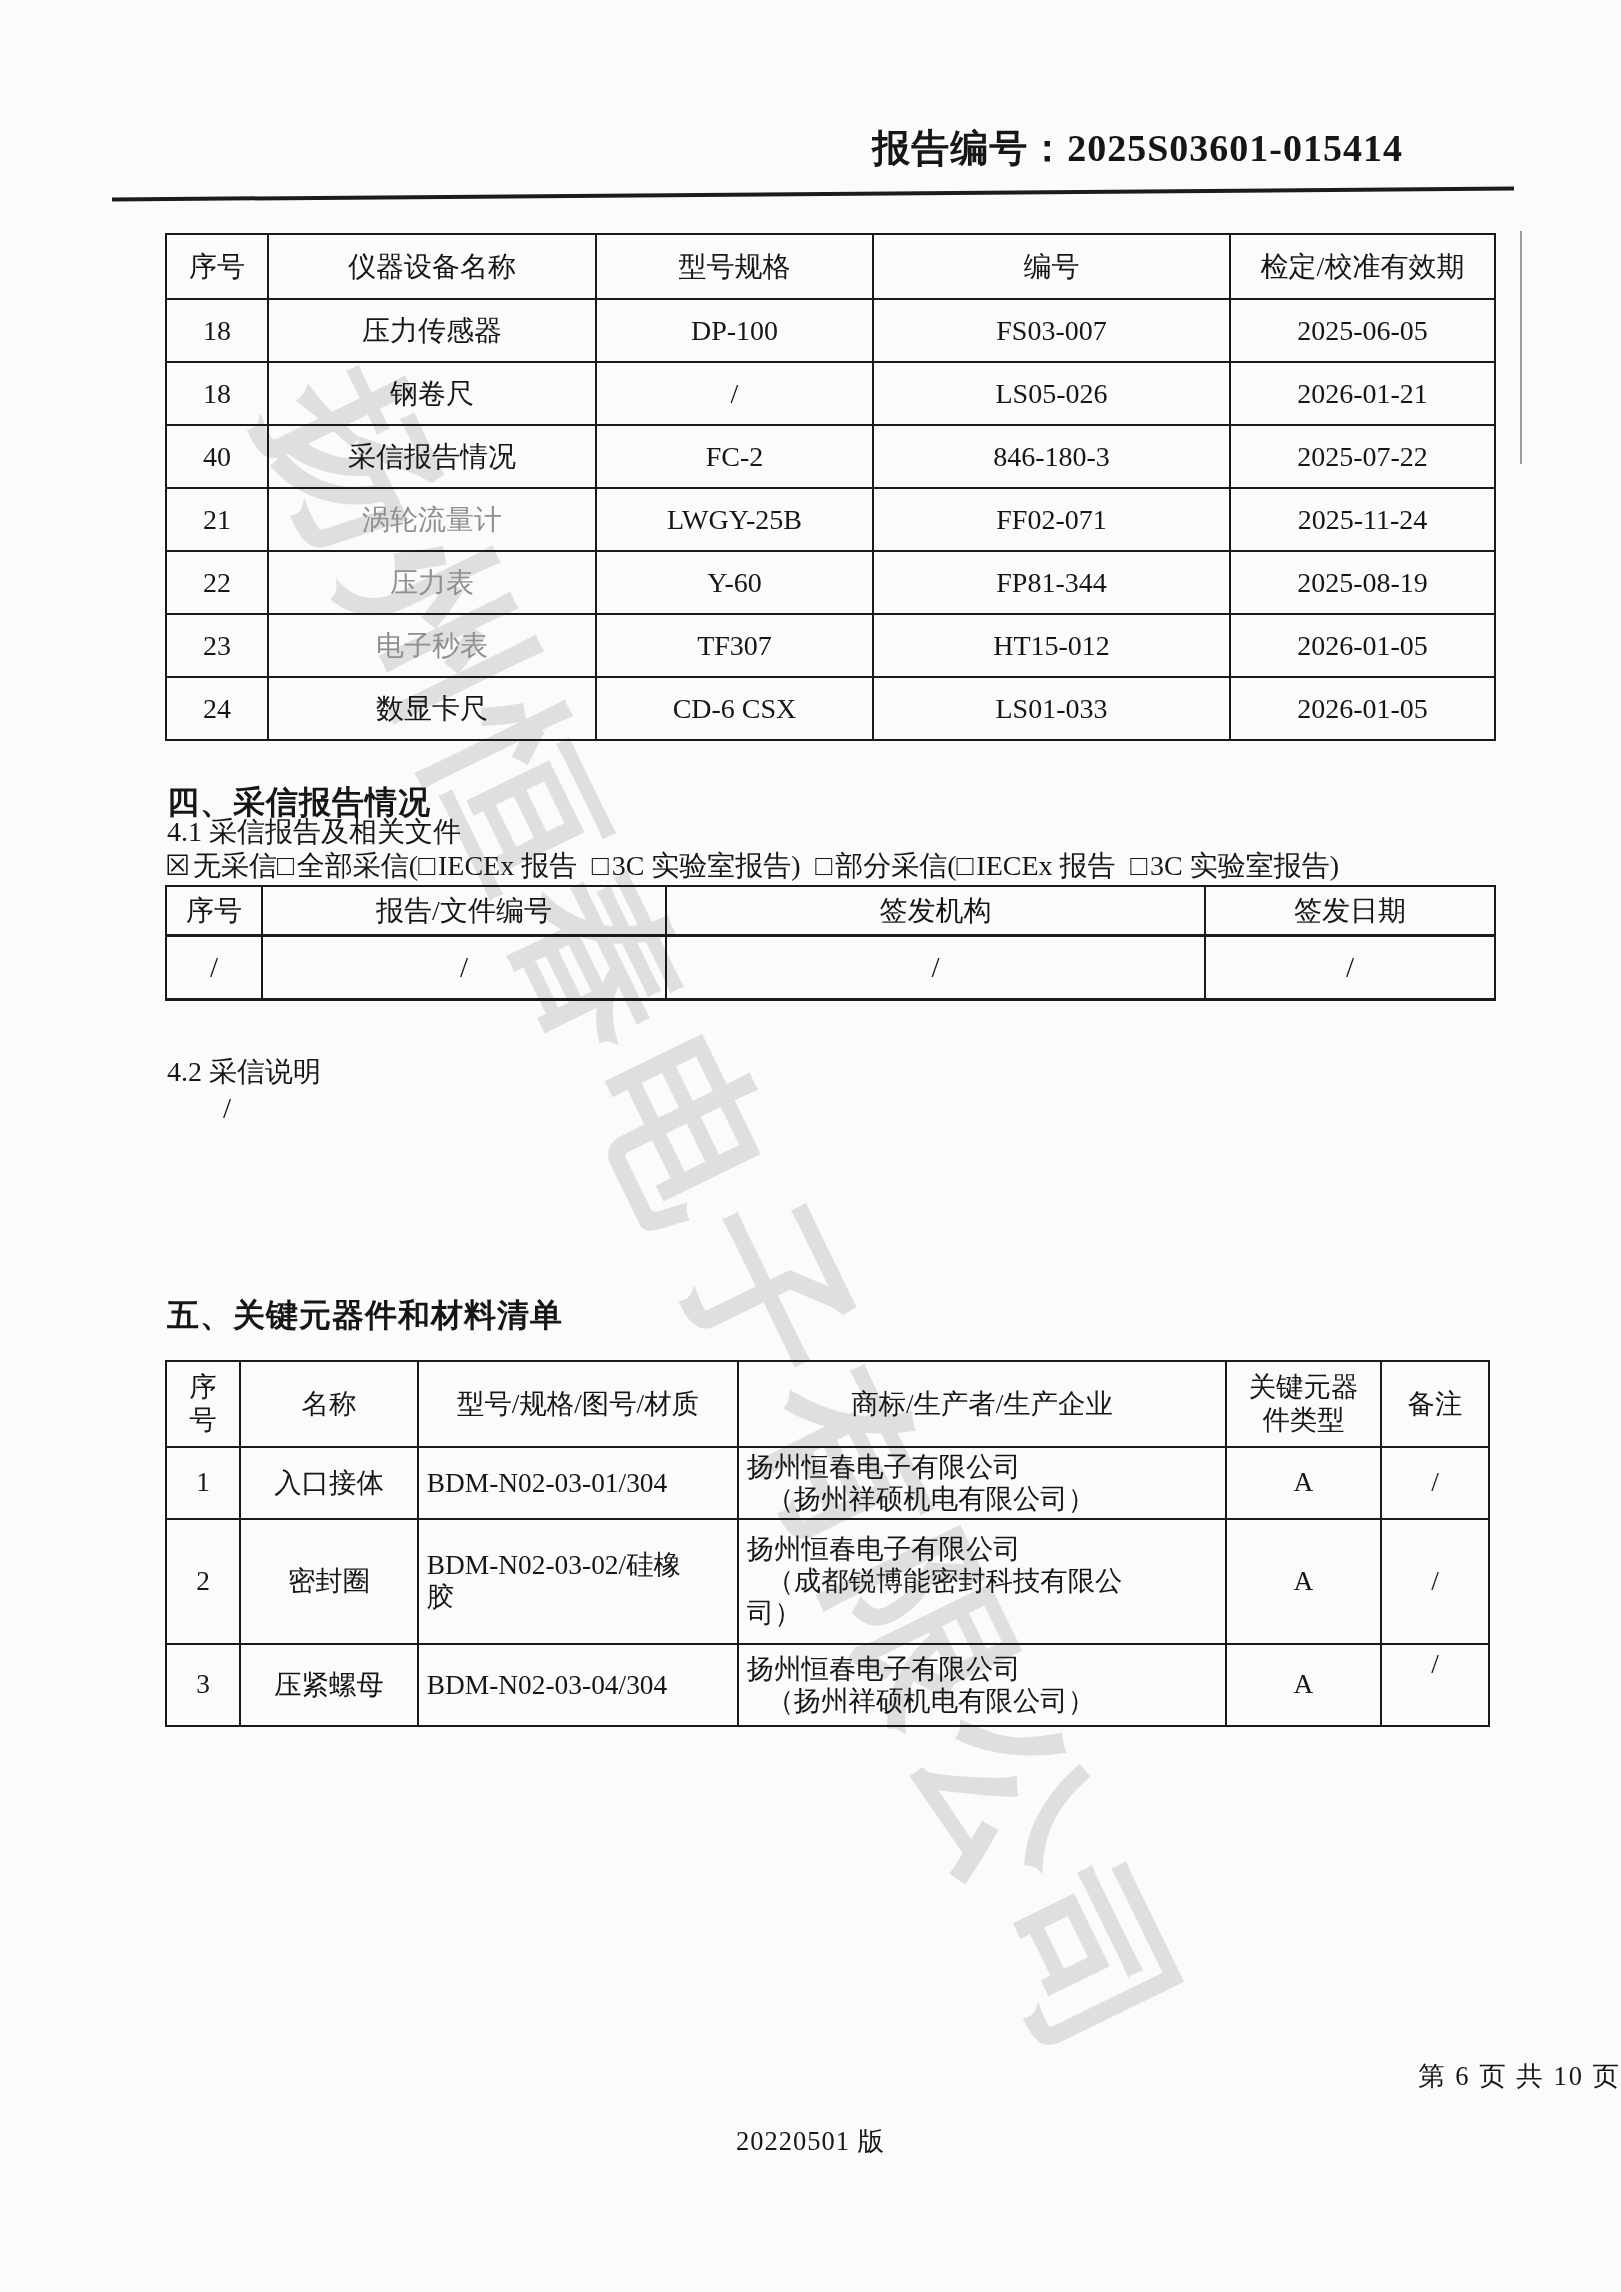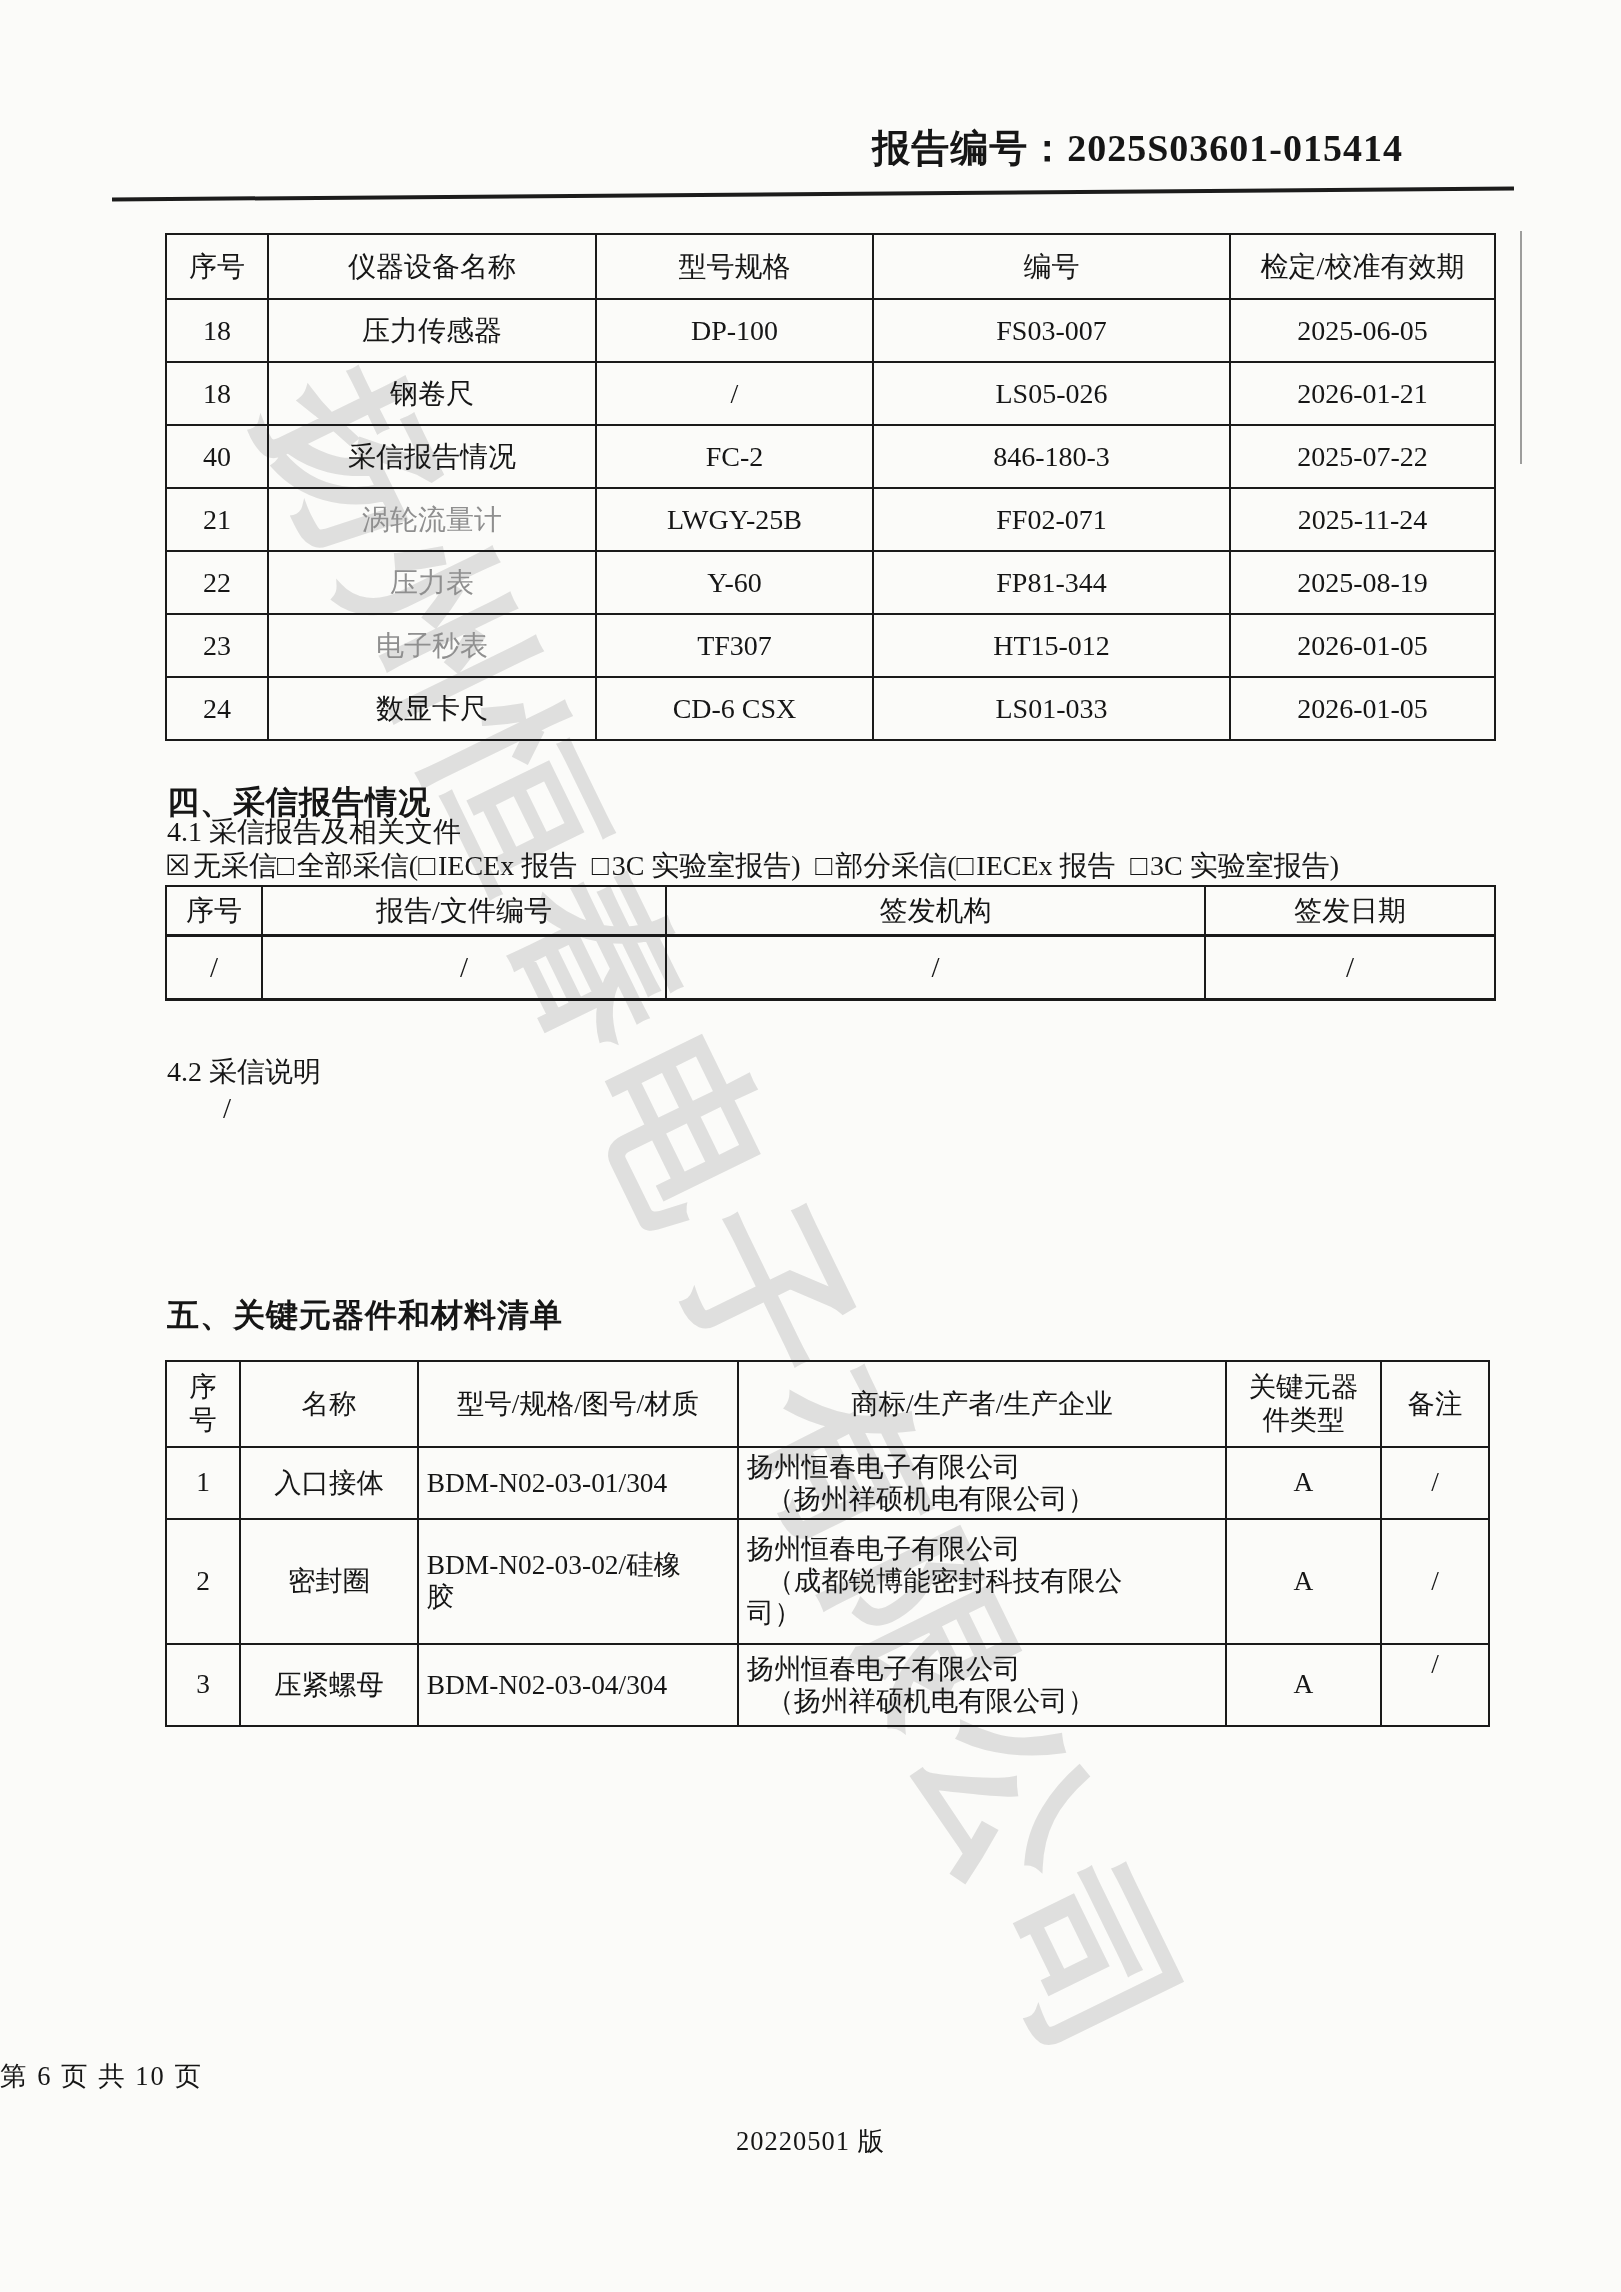--- a/index.html
+++ b/index.html
@@ -49,21 +49,21 @@
   .t3 th{font-size:27.4px; line-height:33px; padding:0 12.7px;}
   .t3 td{font-size:27.4px;}
   .t3 tr.rh{height:86px;}
   .t3 tr.r1{height:71px;}
   .t3 tr.r2{height:125px;}
   .t3 tr.r3{height:82px;}
   .t3 td.lft{text-align:left; padding:2.9px 7.8px; line-height:32px;}
   .t3 .indent{padding-left:19.6px;}
   .t3 td.top{vertical-align:top; padding-top:3.9px;}
   
-  .footer-page{left:0; top:2058px; width:100%; text-align:left; font-size:26.5px; letter-spacing:2px;}
+  .footer-page{left:0; top:2058px; width:100%; text-align:right; font-size:26.5px; letter-spacing:2px;}
   .footer-ver{left:0; top:2123px; width:100%; text-align:center; font-size:26.5px; letter-spacing:1px;}
   .edge-line{left:1520px; top:231px; width:2px; height:233px; background:#6a6a6a; opacity:0.65;}
 </style>
 </head>
 <body>
 
 <div class="page">
 
   <div class="watermark">扬州恒春电子有限公司</div>
 

